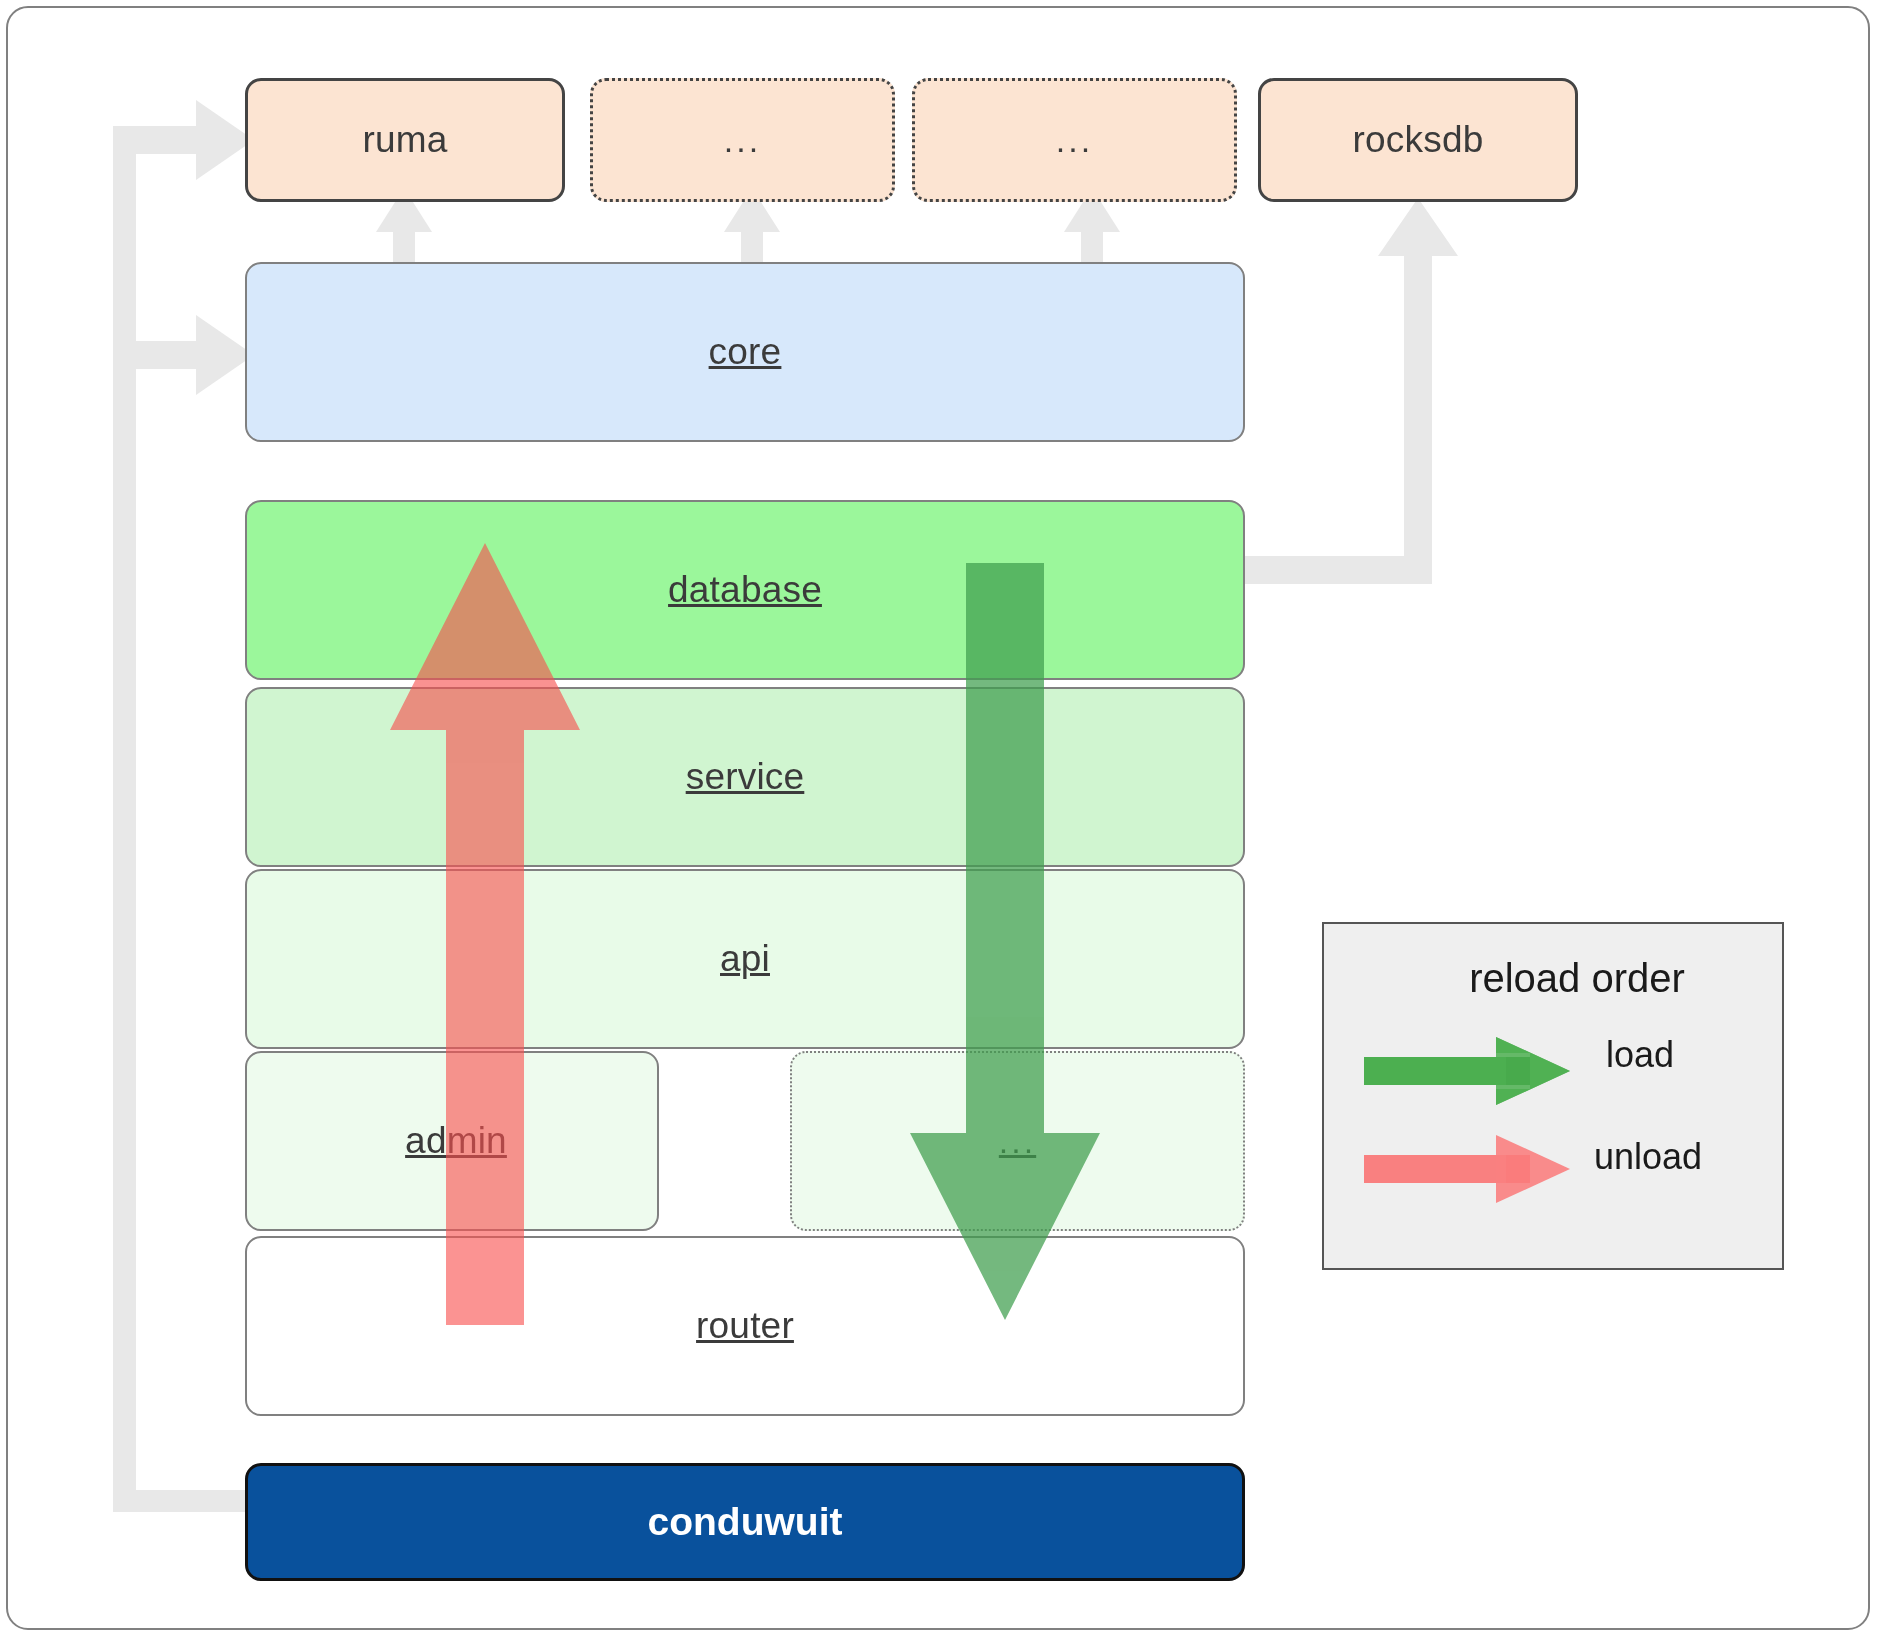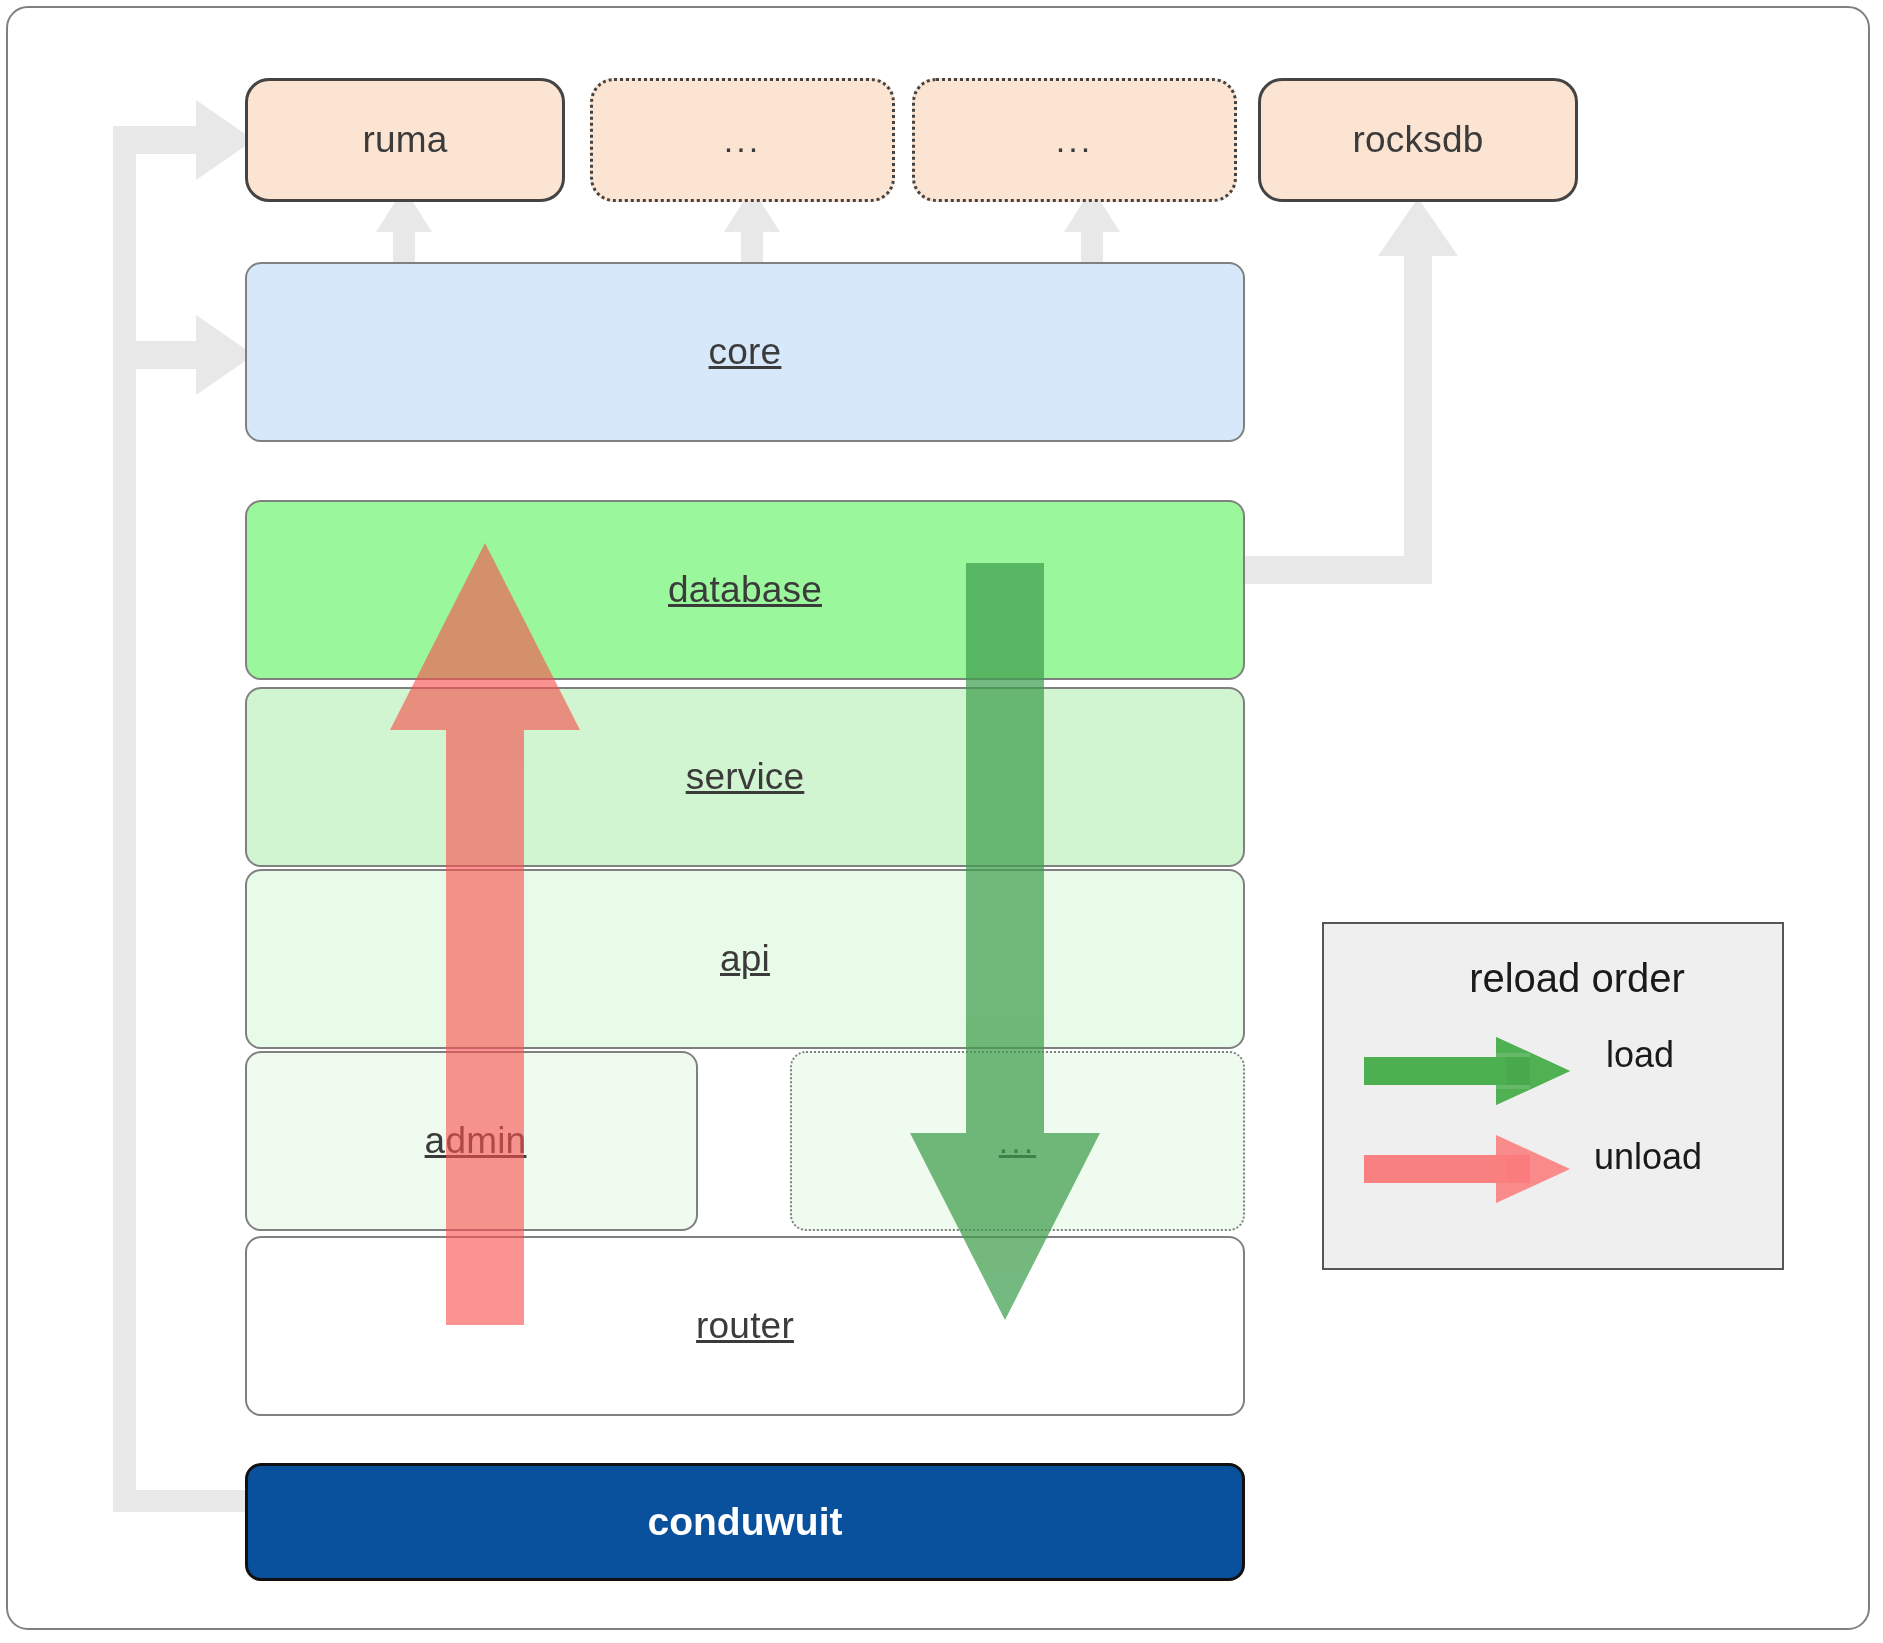--- a/index.html
+++ b/index.html
@@ -38,38 +38,38 @@
     letter-spacing: 0.2px;
   }
   .node.dots { letter-spacing: 3px; font-size: 34px; }
 
   
   .crate {
     background: #fce4d2;
     border: 3px solid #444444;
     height: 124px;
     top: 78px;
-    border-radius: 24px;
+    border-radius: 16px;
   }
   .crate.dashed { border: 3px dotted #444444; }
 
   
   .layer {
     border: 2px solid #808080;
     height: 180px;
     left: 245px;
     width: 1000px;
     border-radius: 16px;
     text-decoration: underline;
   }
   .core-layer   { background: #d7e8fb; top: 262px; }
   .db-layer     { background: #9bf79b; top: 500px; }
   .service-layer{ background: #d0f5d0; top: 687px; }
   .api-layer    { background: #e8fbe8; top: 869px; }
-  .admin-layer  { background: #eefbee; top: 1051px; width: 453px; padding-left: 8px; }
+  .admin-layer  { background: #eefbee; top: 1051px; width: 414px; padding-left: 8px; }
   .dots-layer   { background: #eefbee; top: 1051px; left: 790px; width: 455px;
                   border: 2px dotted #808080; }
   .router-layer { background: #ffffff; top: 1236px; }
 
   .app-box {
     position: absolute;
     left: 245px;
     top: 1463px;
     width: 1000px;
     height: 118px;

